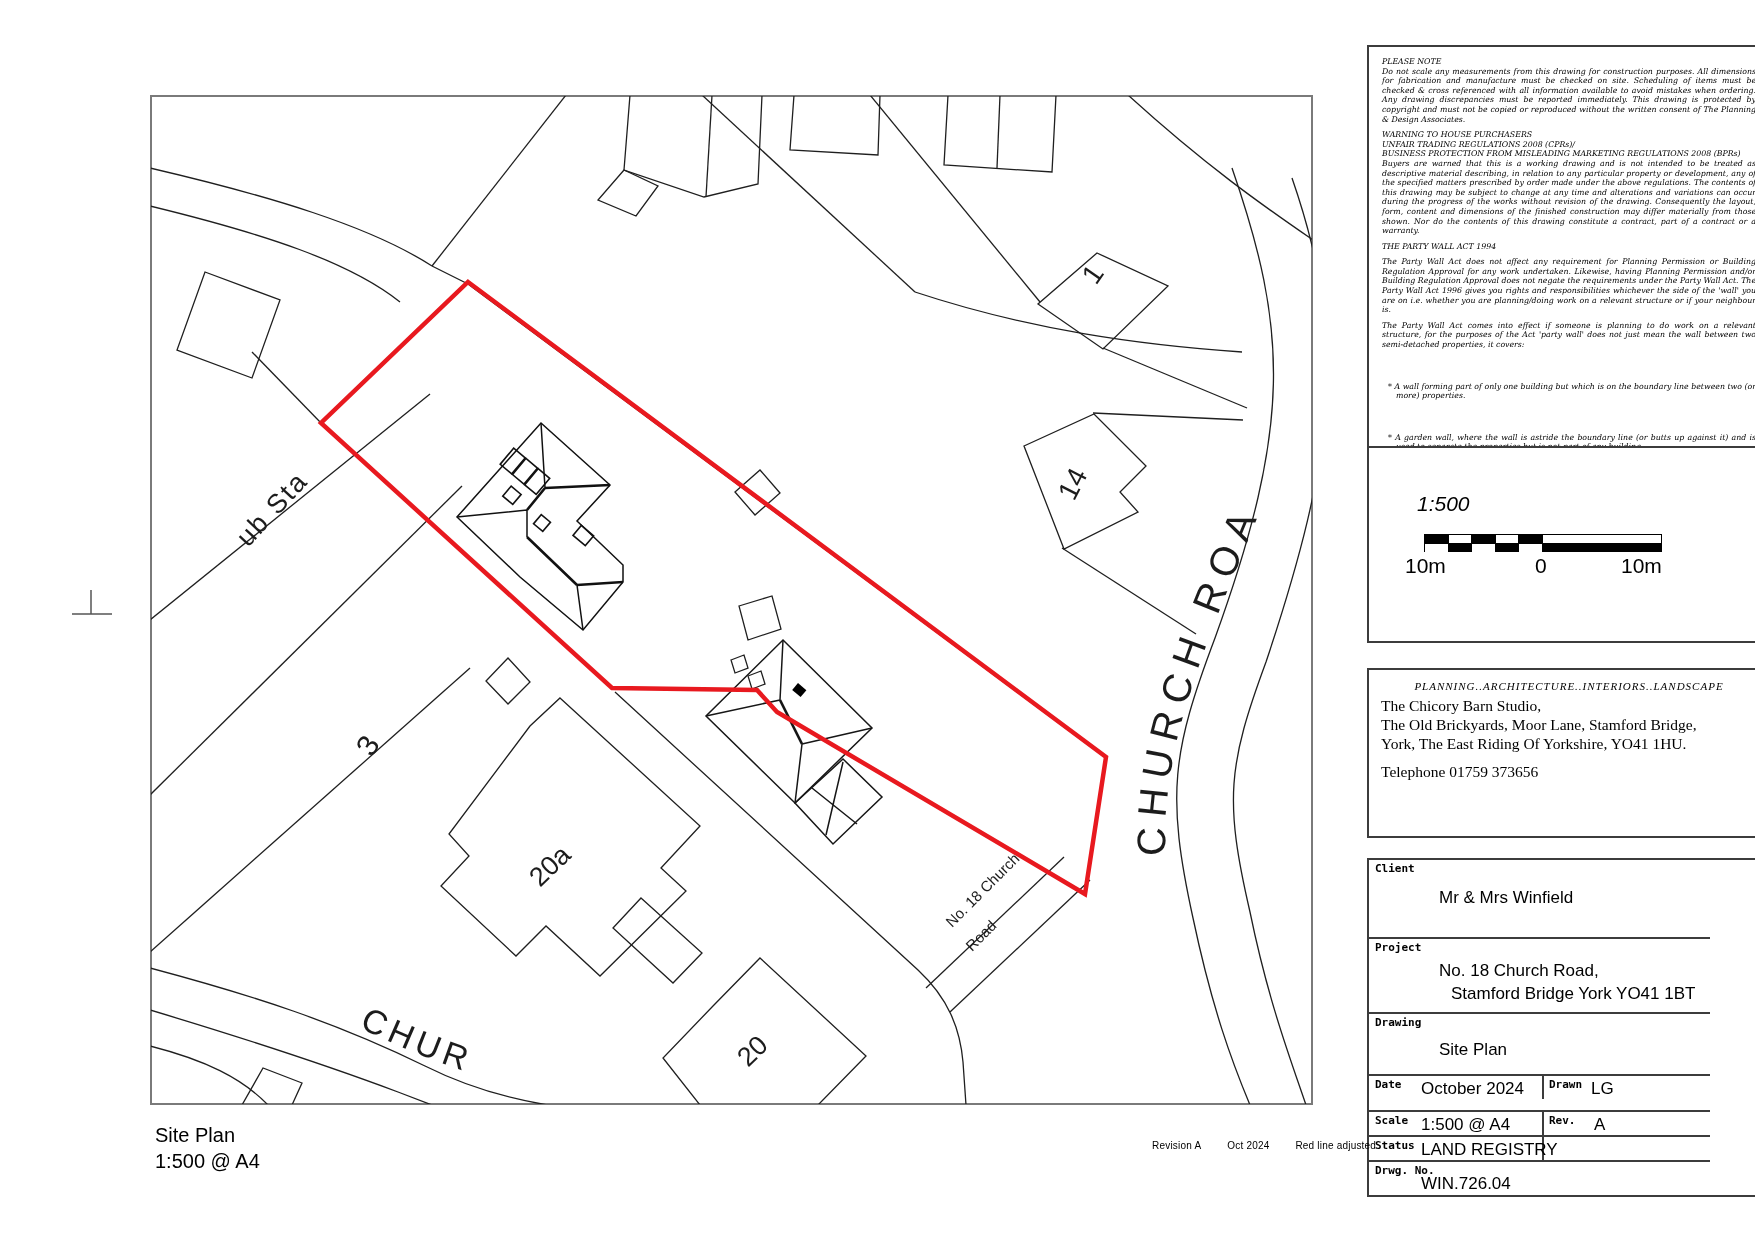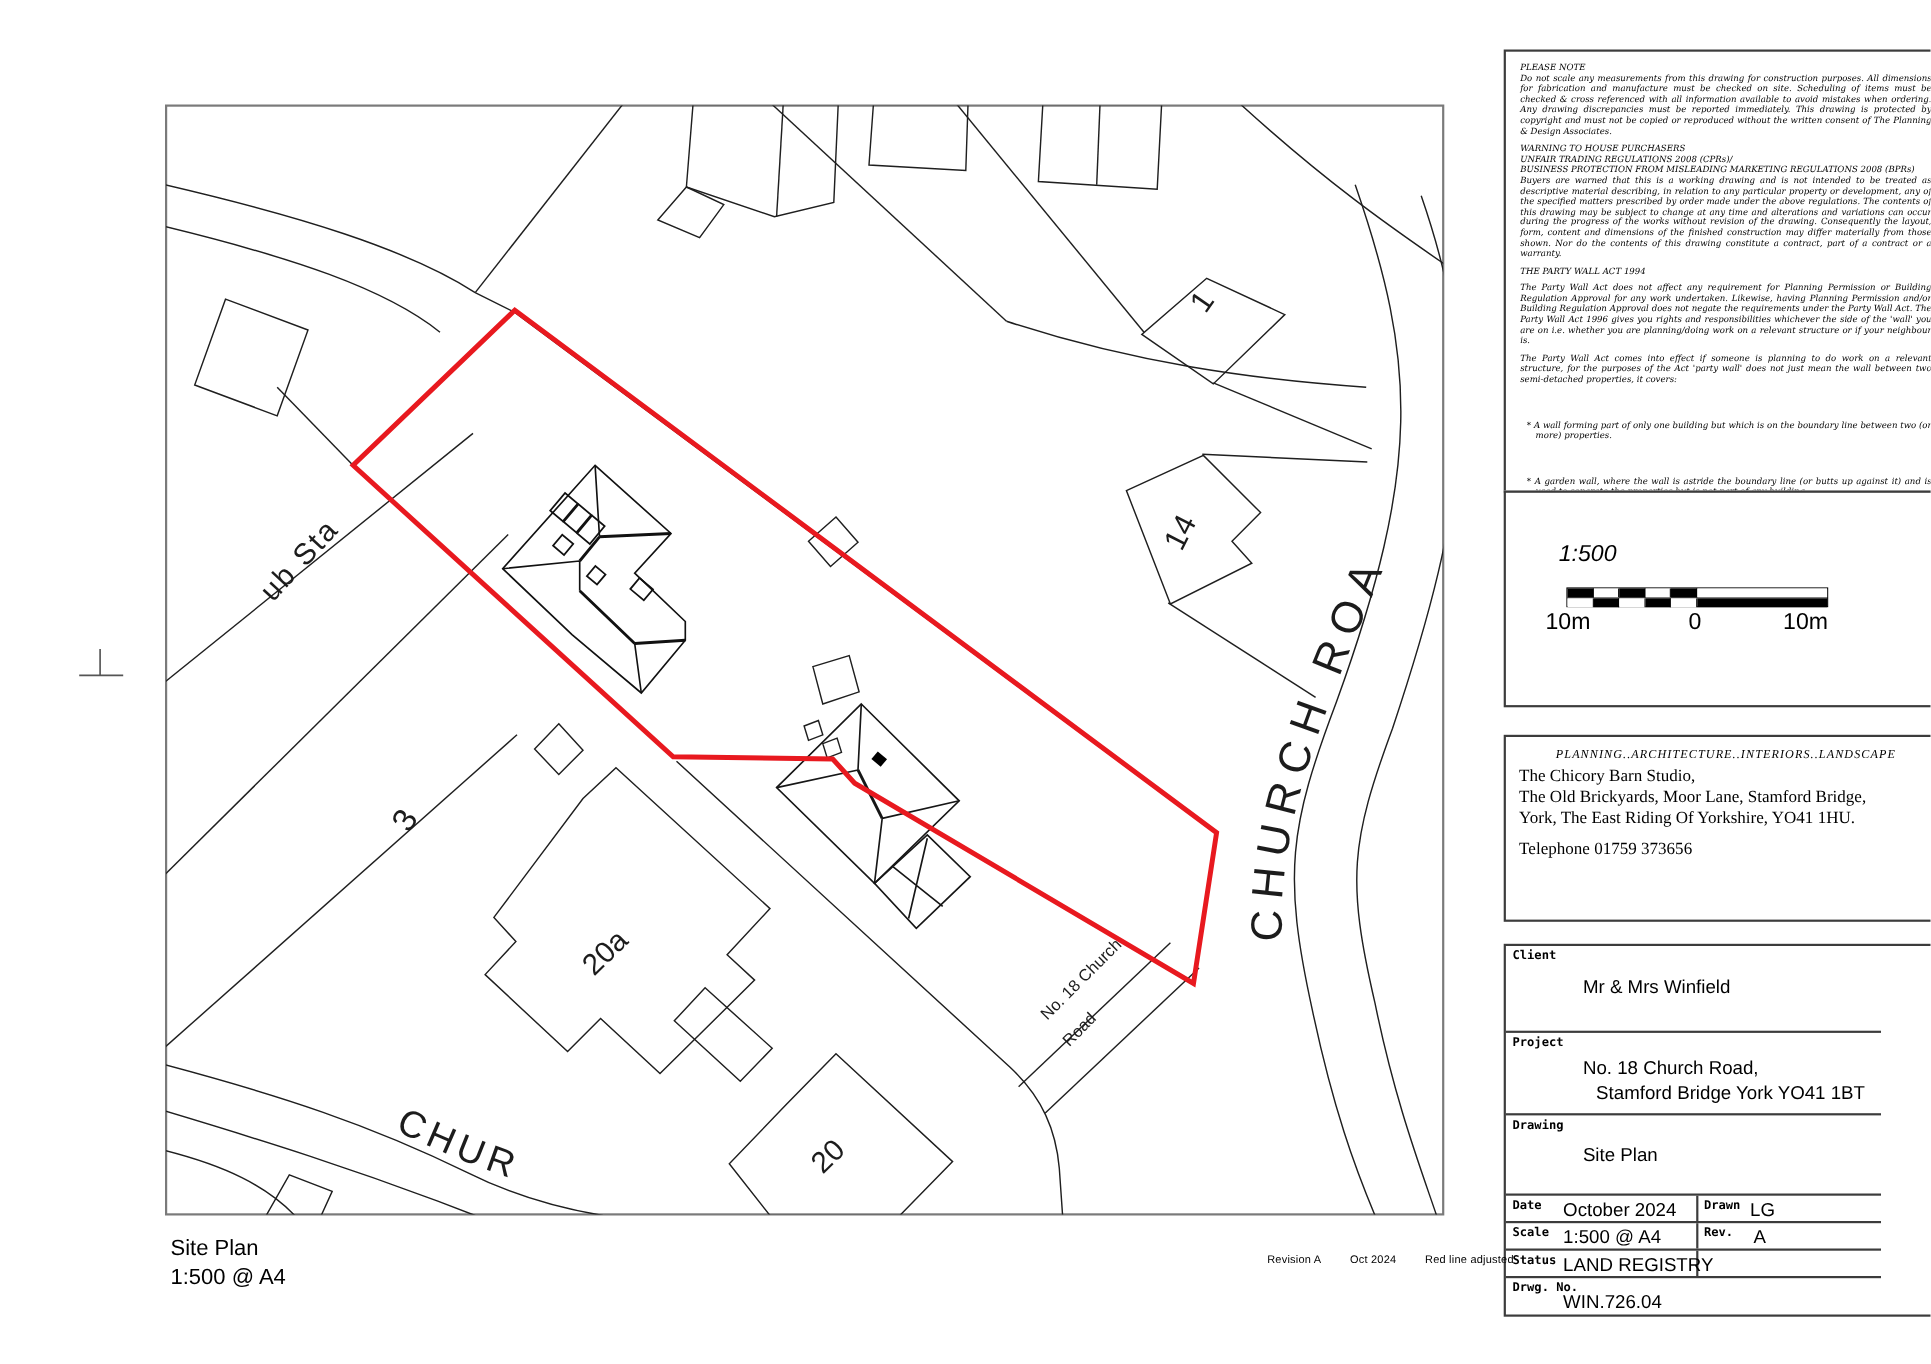--- a/index.html
+++ b/index.html
@@ -227,21 +227,21 @@
     <div class="tlabel">Project</div>
     <div class="tval" style="left:70px;top:22px;">No. 18 Church Road,</div>
     <div class="tval" style="left:82px;top:45px;">Stamford Bridge York YO41 1BT</div>
   </div>
 
   <div class="trow" style="top:152px;height:73px;">
     <div class="tlabel">Drawing</div>
     <div class="tval" style="left:70px;top:26px;">Site Plan</div>
   </div>
 
-  <div class="trow" style="top:225px;height:25px;">
+  <div class="trow" style="top:214px;height:25px;">
     <div class="vdiv" style="height:23px;"></div>
     <div class="tlabel">Date</div>
     <div class="tval" style="left:52px;top:3px;">October 2024</div>
     <div class="tlabel" style="left:180px;">Drawn</div>
     <div class="tval" style="left:222px;top:3px;">LG</div>
   </div>
 
   <div class="trow" style="top:250px;height:25px;">
     <div class="vdiv" style="height:23px;"></div>
     <div class="tlabel">Scale</div>

